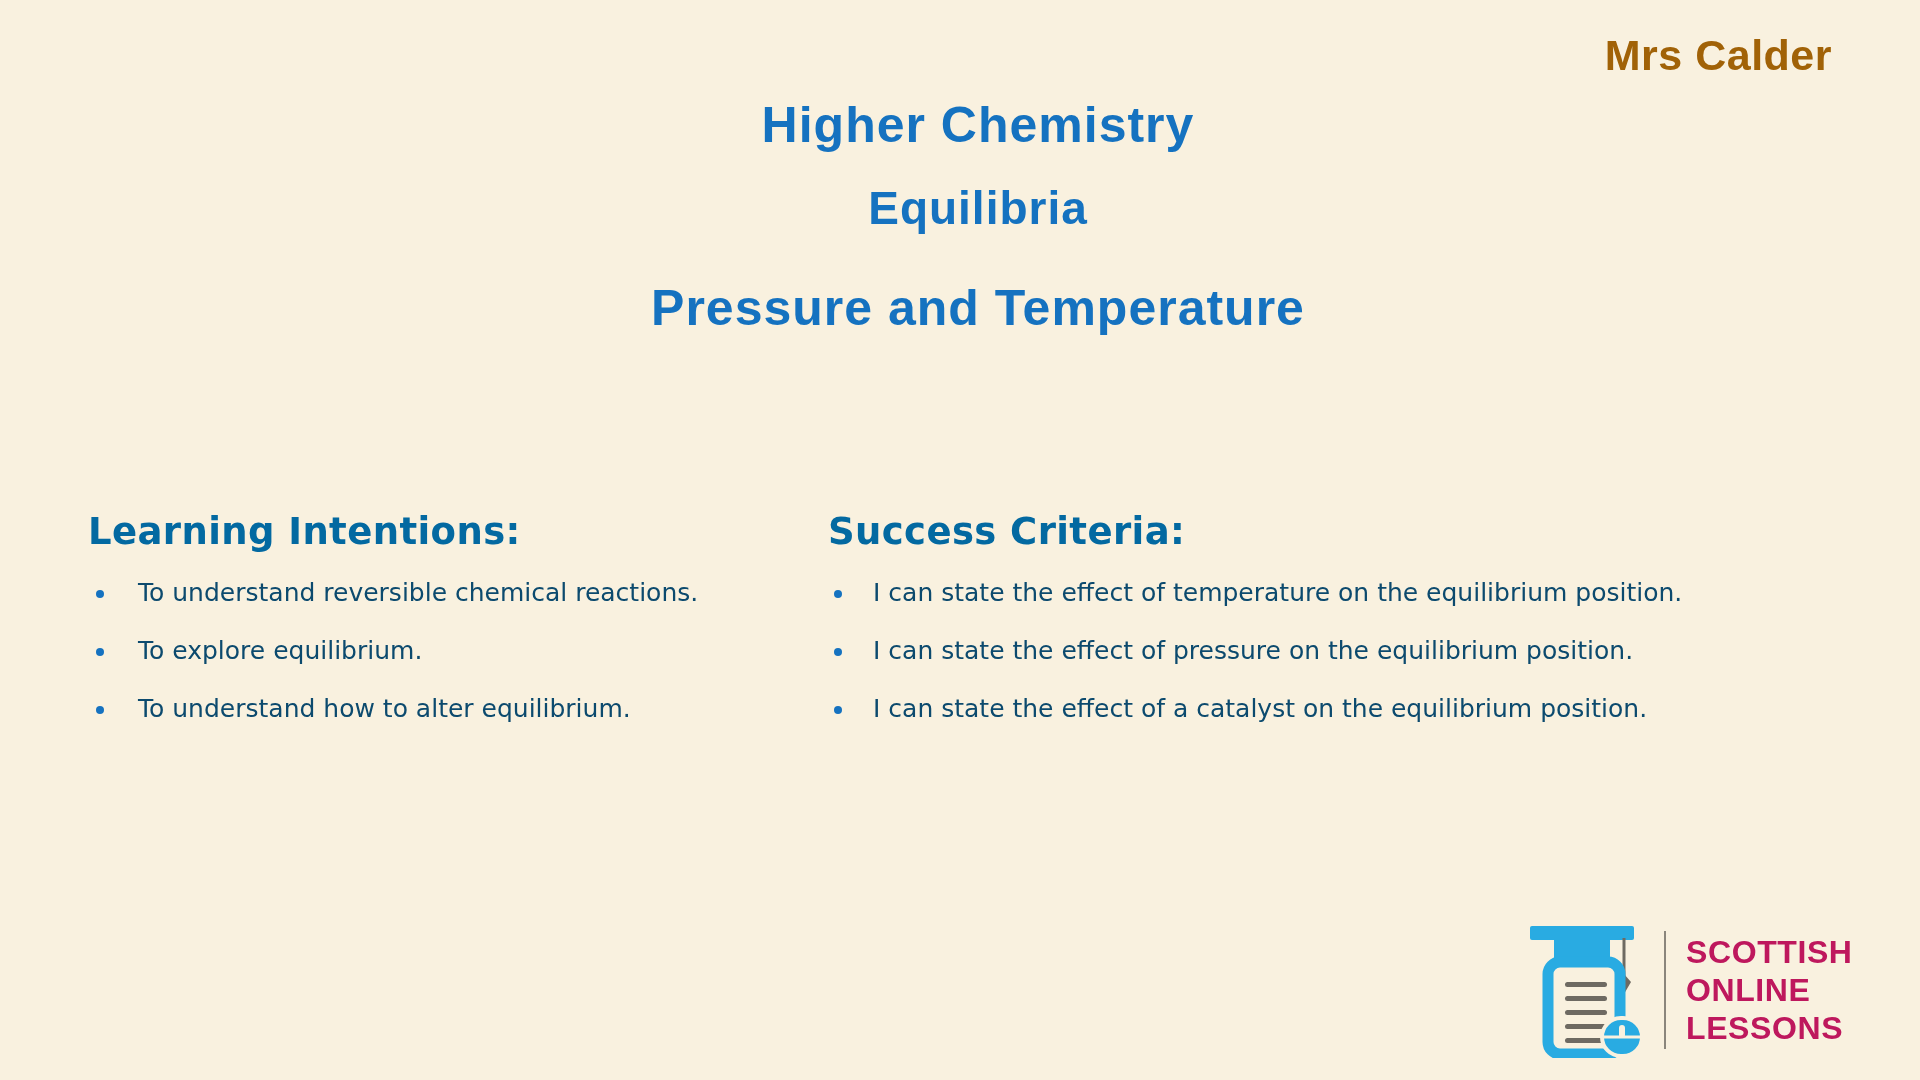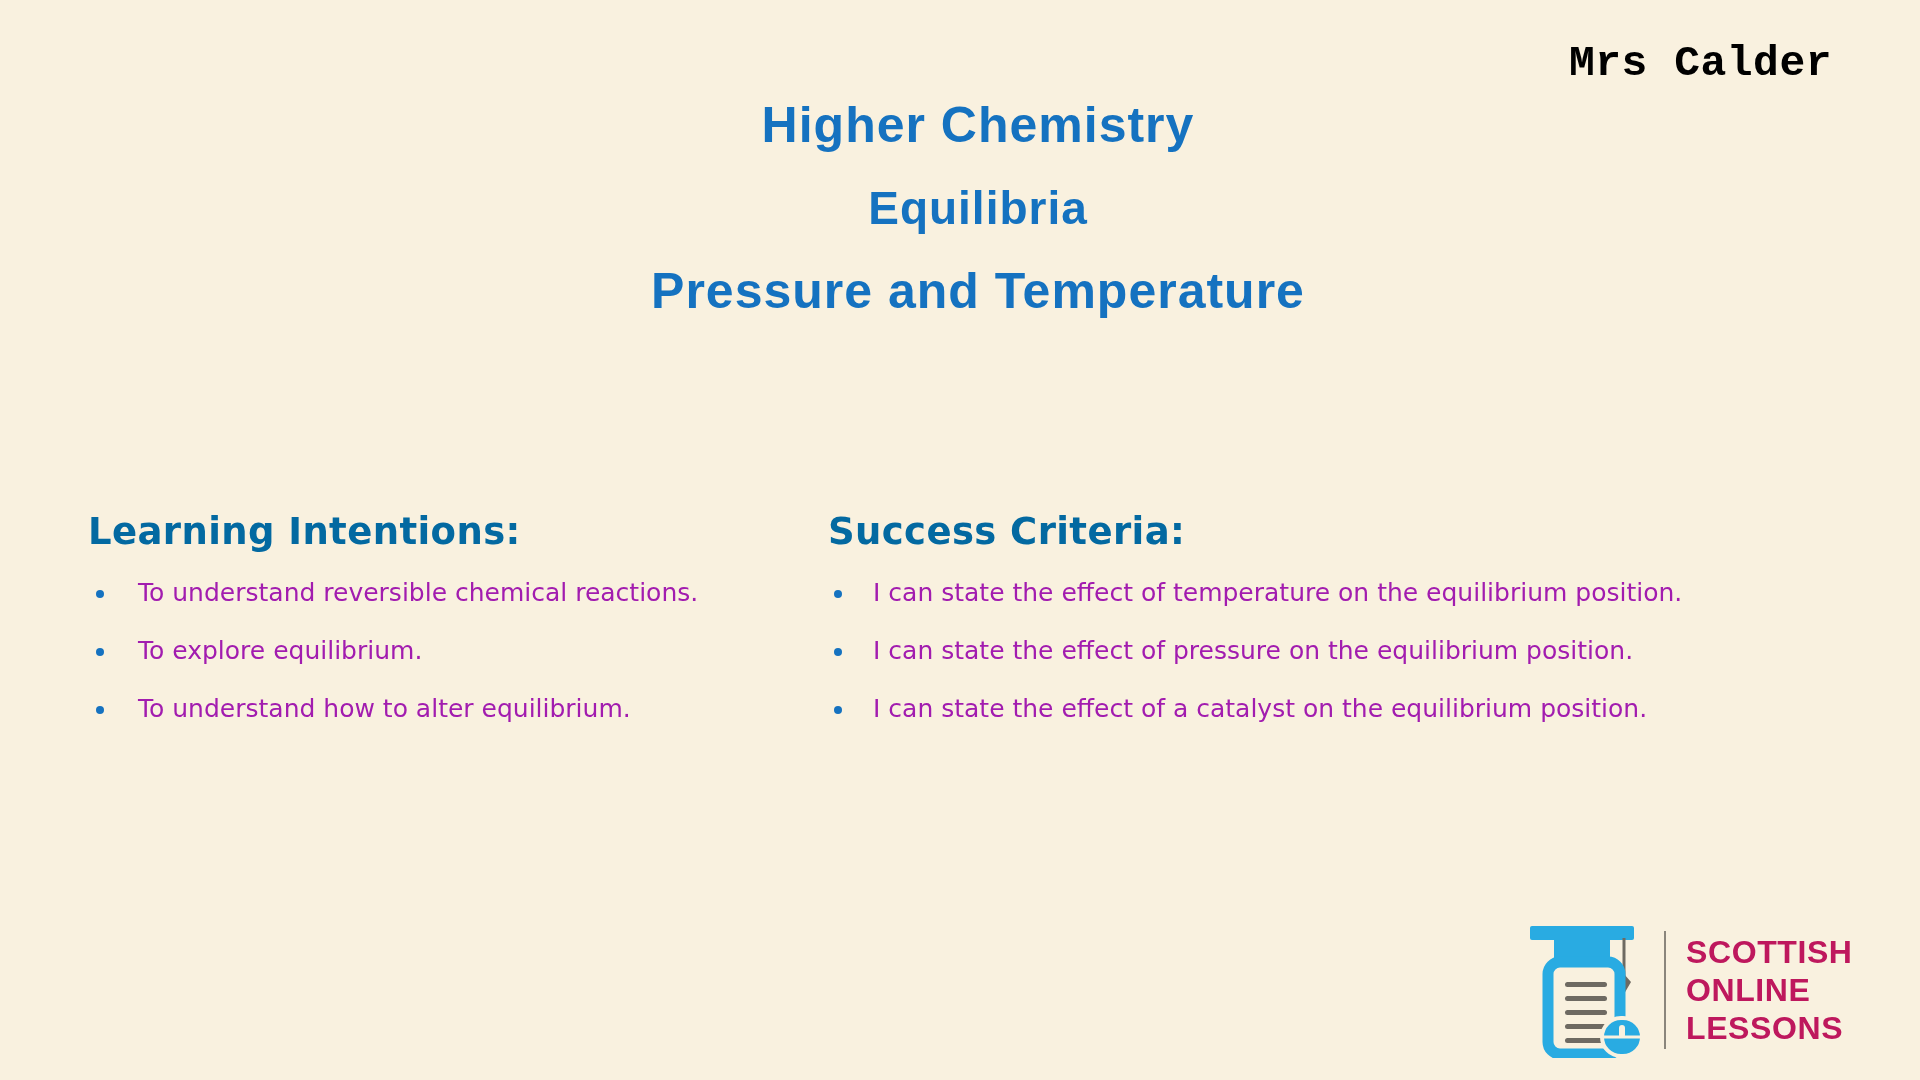--- a/index.html
+++ b/index.html
@@ -18,27 +18,27 @@
   
   #slide {
     position: absolute;
     inset: 0;
     background: #f9f1df;
   }
 
   
   .presenter {
     position: absolute;
-    top: 42px;
+    top: 34px;
     right: 88px;
-    font-family: Liberation Mono, monospace;
+    font-family: Liberation Sans, sans-serif;
     font-weight: bold;
     font-size: 43px;
     line-height: 1;
-    color: #000000;
+    color: #a16207;
     letter-spacing: 0.5px;
     white-space: nowrap;
   }
 
   .title-block {
     position: absolute;
     top: 96px;
     left: 0;
     width: 1920px;
     text-align: center;
@@ -46,21 +46,21 @@
   .title-line {
     font-family: Liberation Sans, sans-serif;
     font-weight: bold;
     color: #1572c0;
     letter-spacing: 1px;
     white-space: nowrap;
     padding-left: 36px;
   }
   .title-main   { font-size: 50px; line-height: 58px; }
   .title-sub    { font-size: 46px; line-height: 56px; margin-top: 26px; }
-  .title-topic  { font-size: 50px; line-height: 60px; margin-top: 25px; }
+  .title-topic  { font-size: 50px; line-height: 60px; margin-top: 42px; }
 
   
   .columns {
     position: absolute;
     top: 510px;
     left: 0;
     width: 1920px;
     display: flex;
     align-items: flex-start;
   }
@@ -83,21 +83,21 @@
     margin: 0;
     padding: 0;
   }
   ul.bullets li {
     position: relative;
     padding-left: 50px;
     margin-bottom: 25px;
     font-family: "DejaVu Sans", sans-serif;
     font-size: 25px;
     line-height: 33px;
-    color: #a21caf;
+    color: #0c4a6e;
     white-space: nowrap;
   }
   ul.bullets li:last-child { margin-bottom: 0; }
   ul.bullets li .bullet-dot {
     position: absolute;
     left: 8px;
     top: 14px;
     width: 8px;
     height: 8px;
     border-radius: 50%;

